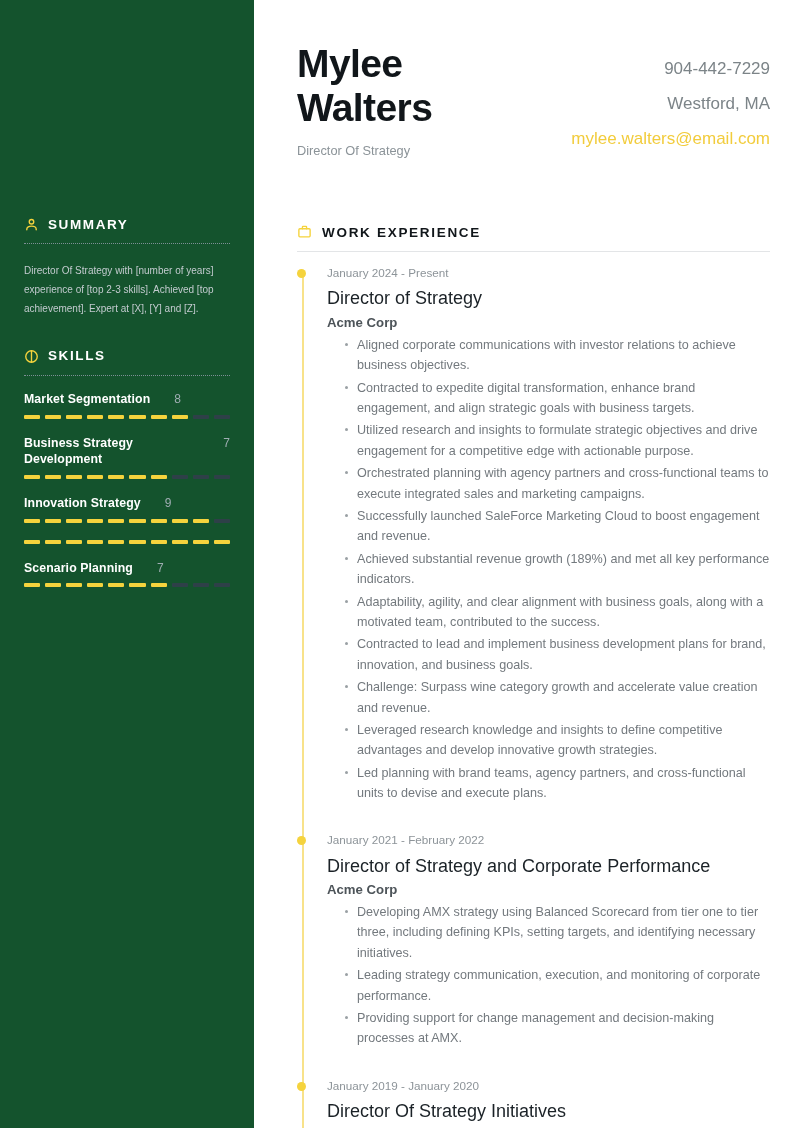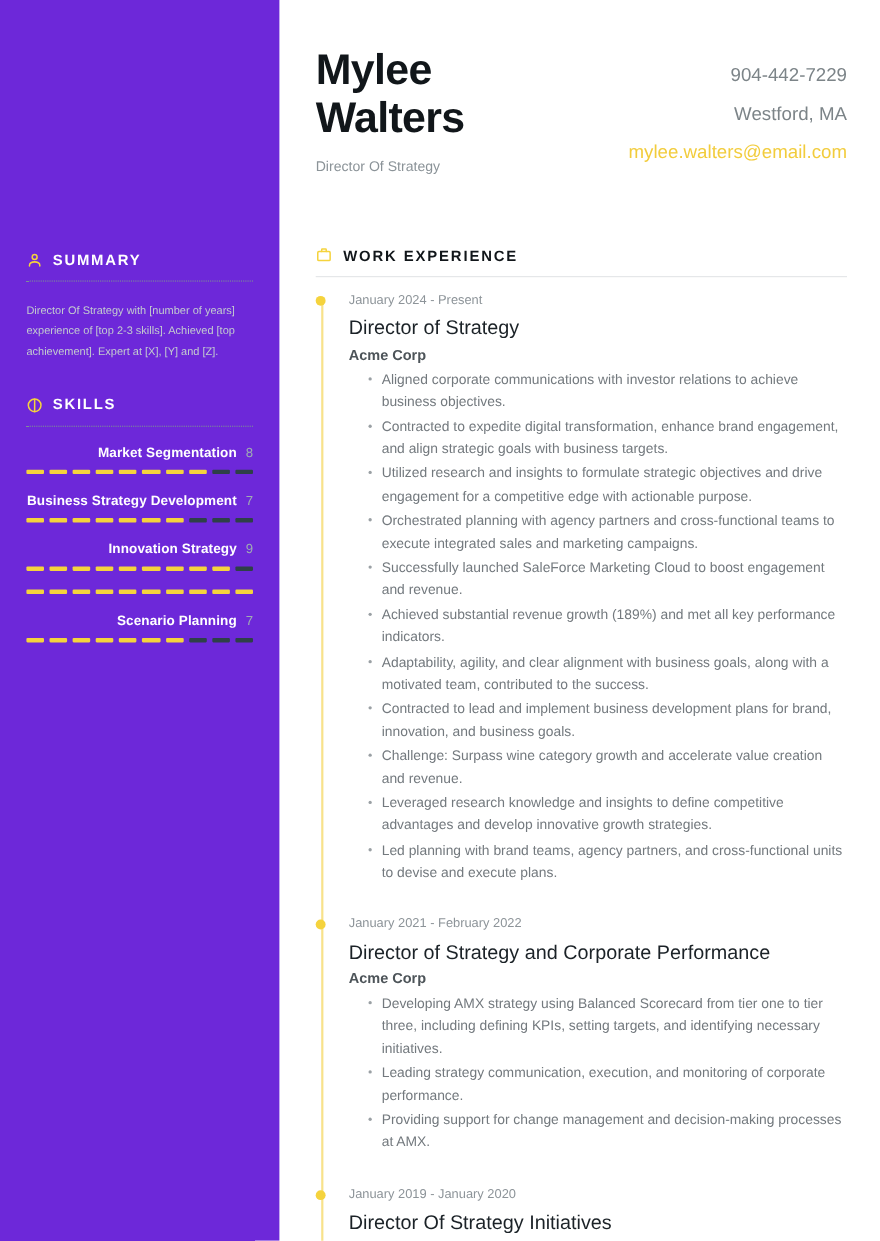--- a/index.html
+++ b/index.html
@@ -17,22 +17,22 @@
     width: 800px;
     height: 1128px;
     display: flex;
     background: #ffffff;
   }
 
   
   .sidebar {
     width: 254px;
     min-width: 254px;
-    background: #6d28d9;
-    padding: 16px 14px;
+    background: #14532d;
+    padding: 4px 14px;
     color: #ffffff;
     position: relative;
   }
 
   .side-section { margin-top: 0; }
   .side-section.summary { padding-top: 213px; }
   .side-section.skills  { padding-top: 30px; }
 
   .side-head {
     display: flex;
@@ -63,22 +63,22 @@
     color: #c3cbcf;
   }
 
   
   .skill-list { margin: 16px 10px 0 10px; }
   .skill { margin-bottom: 17px; }
 
   .skill-top {
     display: flex;
     align-items: flex-start;
-    justify-content: flex-end;
-    gap: 8px;
+    justify-content: flex-start;
+    gap: 24px;
   }
   .skill-name {
     font-size: 12.3px;
     font-weight: bold;
     color: #ffffff;
     line-height: 1.3;
     letter-spacing: .1px;
   }
   .skill-score {
     font-size: 12px;
@@ -98,20 +98,21 @@
     border-radius: 1px;
     background: #F5D33D;
   }
   .seg.off { background: #2e4048; }
 
   
   .main {
     flex: 1;
     padding: 42px 30px 0 33px;
     position: relative;
+    margin-left: 10px;
   }
 
   .header {
     display: flex;
     align-items: flex-start;
     justify-content: space-between;
   }
 
   .name {
     font-size: 39px;

